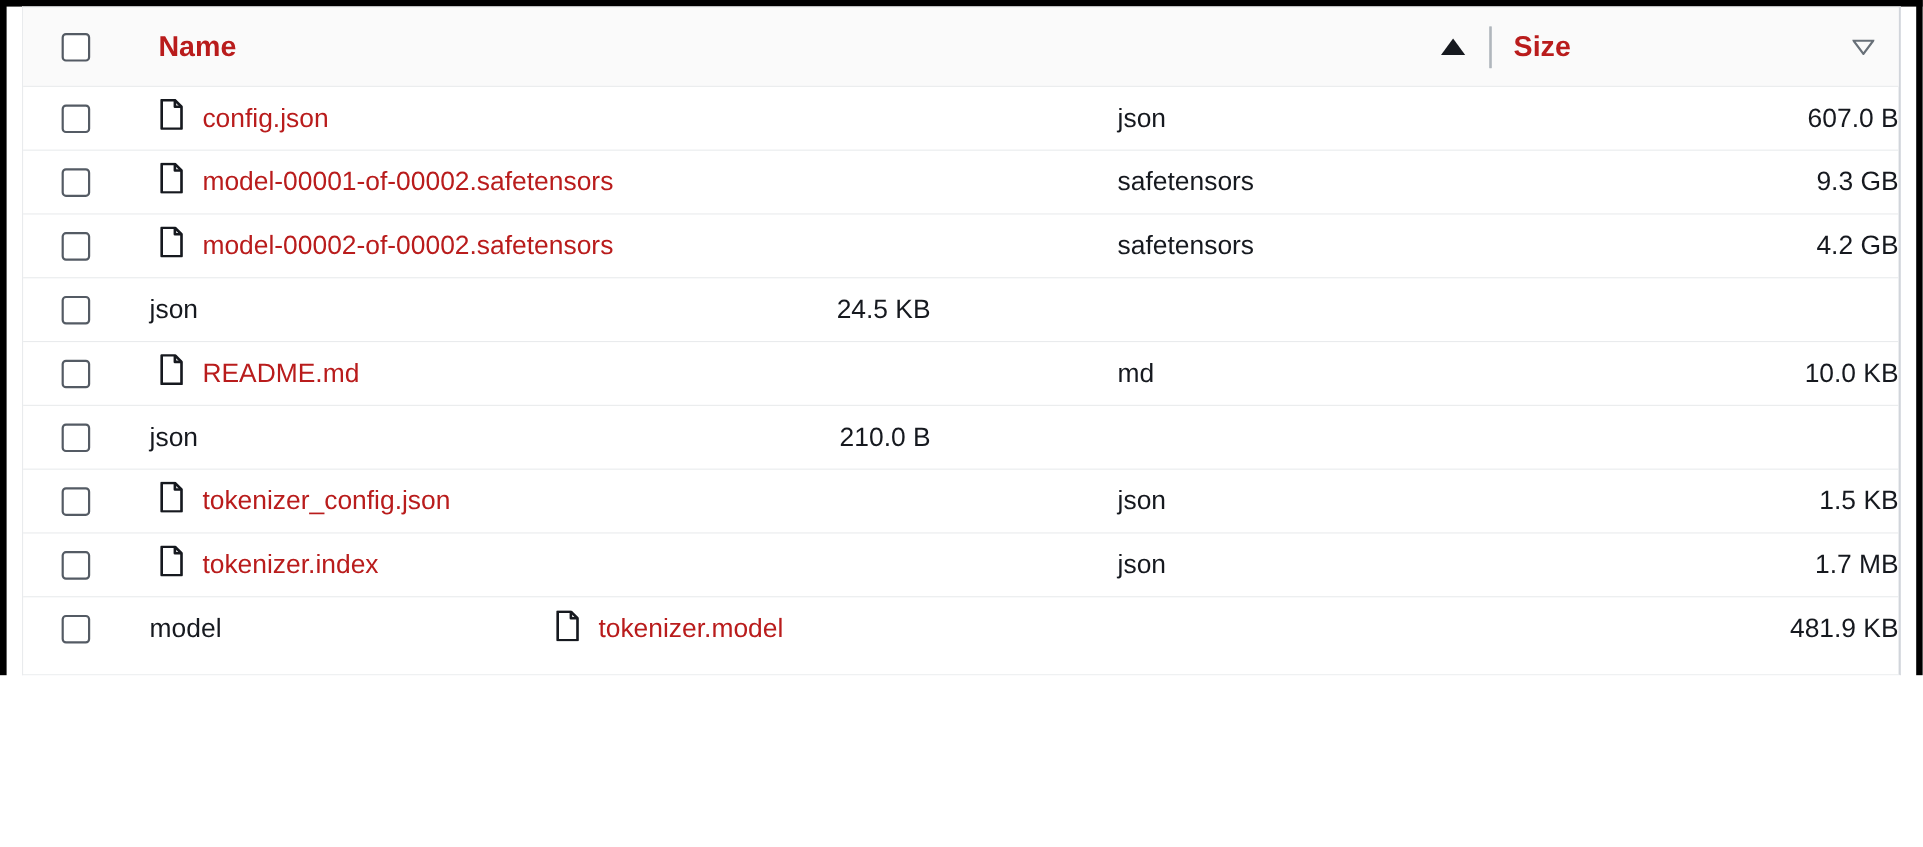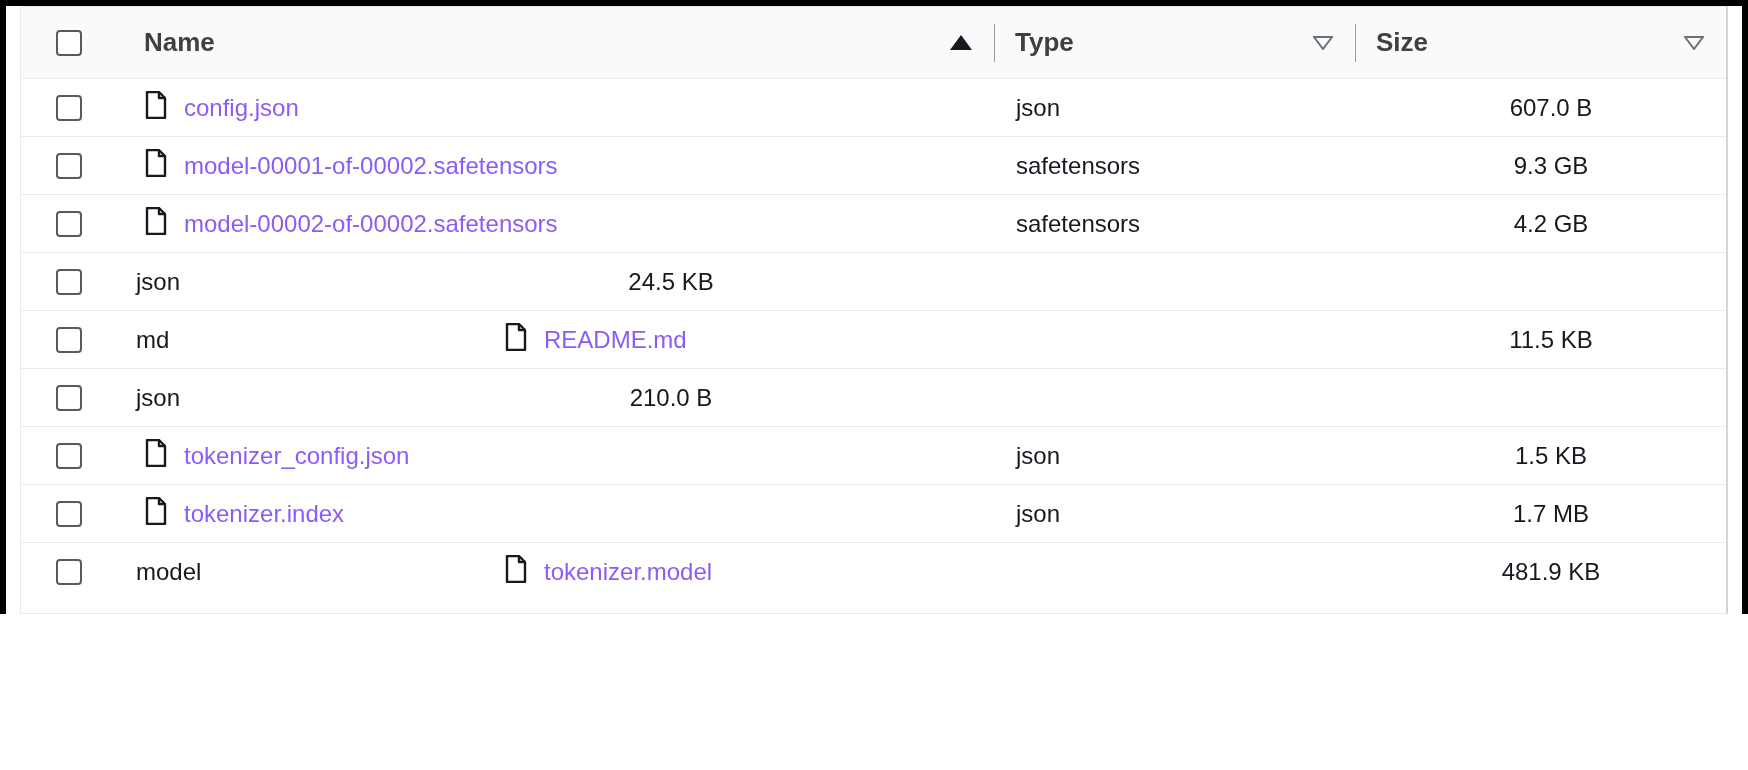--- a/index.html
+++ b/index.html
@@ -38,21 +38,21 @@
   .col-size  { width: 370px; padding-left: 20px; }
 
   .th {
     color: #545b64;
     font-weight: 700;
     font-size: 26px;
     position: relative;
     height: 100%;
   }
   .th .label {
-    color: #404040;
+    color: #b91c1c;
   }
   .th .sort-asc {
     margin-left: auto;
     margin-right: 22px;
     width: 0; height: 0;
     border-left: 11px solid transparent;
     border-right: 11px solid transparent;
     border-bottom: 15px solid #16191f;
   }
   .sort-outline {
@@ -83,28 +83,28 @@
     border: 2px solid #545b64;
     border-radius: 4px;
     background: #fff;
     cursor: pointer;
   }
   .name-cell {
     display: flex; align-items: center; gap: 16px;
   }
   .file-icon { color: #16191f; flex: 0 0 auto; }
   .file-link {
-    color: #8b5cf6;
+    color: #b91c1c;
     text-decoration: none;
     cursor: pointer;
   }
 
   .size-val {
     margin-left: auto;
-    text-align: center;
+    text-align: right;
     width: 100%;
   }
 
   .tbody-wrap { padding-bottom: 12px; }
 </style>
 </head>
 <body>
 
 <div class="outer">
   <div class="panel">
@@ -113,28 +113,20 @@
       <div class="th col-check">
         <div class="checkbox"></div>
       </div>
 
       <div class="th col-name">
         <span class="label">Name</span>
         <span class="sort-asc"></span>
       </div>
       <div class="th-sep"></div>
 
-      <div class="th col-type">
-        <span class="label">Type</span>
-        <span class="sort-outline">
-          <svg width="20" height="14" viewBox="0 0 20 14">
-              <polygon points="10,13 1,1 19,1" fill="none" stroke="#687078" stroke-width="2"></polygon>
-            </svg>
-        </span>
-      </div>
       <div class="th-sep"></div>
 
       <div class="th col-size">
         <span class="label">Size</span>
         <span class="sort-outline">
           <svg width="20" height="14" viewBox="0 0 20 14">
               <polygon points="10,13 1,1 19,1" fill="none" stroke="#687078" stroke-width="2"></polygon>
             </svg>
         </span>
       </div>
@@ -209,34 +201,34 @@
             <span>json</span>
           </div>
           <div class="td col-size">
             <span class="size-val">24.5 KB</span>
           </div>
         </div>
         <div class="row">
           <div class="td col-check">
             <div class="checkbox"></div>
           </div>
+          <div class="td col-name">
+            <div class="name-cell">
+              <span class="file-icon"><svg width="24" height="28" viewBox="0 0 24 28">
+                  <path d="M3 1 H15 L21 7 V27 H3 Z" fill="none" stroke="#16191f" stroke-width="2.4" stroke-linejoin="round"></path>
+                  <path d="M15 1 V7 H21" fill="none" stroke="#16191f" stroke-width="2.4" stroke-linejoin="round"></path>
+                </svg></span>
+              <a class="file-link">README.md</a>
+            </div>
+          </div>
           <div class="td col-type">
             <span>md</span>
           </div>
-          <div class="td col-name">
-            <div class="name-cell">
-              <span class="file-icon"><svg width="24" height="28" viewBox="0 0 24 28">
-                  <path d="M3 1 H15 L21 7 V27 H3 Z" fill="none" stroke="#16191f" stroke-width="2.4" stroke-linejoin="round"></path>
-                  <path d="M15 1 V7 H21" fill="none" stroke="#16191f" stroke-width="2.4" stroke-linejoin="round"></path>
-                </svg></span>
-              <a class="file-link">README.md</a>
-            </div>
-          </div>
-          <div class="td col-size">
-            <span class="size-val">11.5 KB</span>
+          <div class="td col-size">
+            <span class="size-val">10.0 KB</span>
           </div>
         </div>
         <div class="row">
           <div class="td col-check">
             <div class="checkbox"></div>
           </div>
           <div class="td col-type">
             <span>json</span>
           </div>
           <div class="td col-size">

